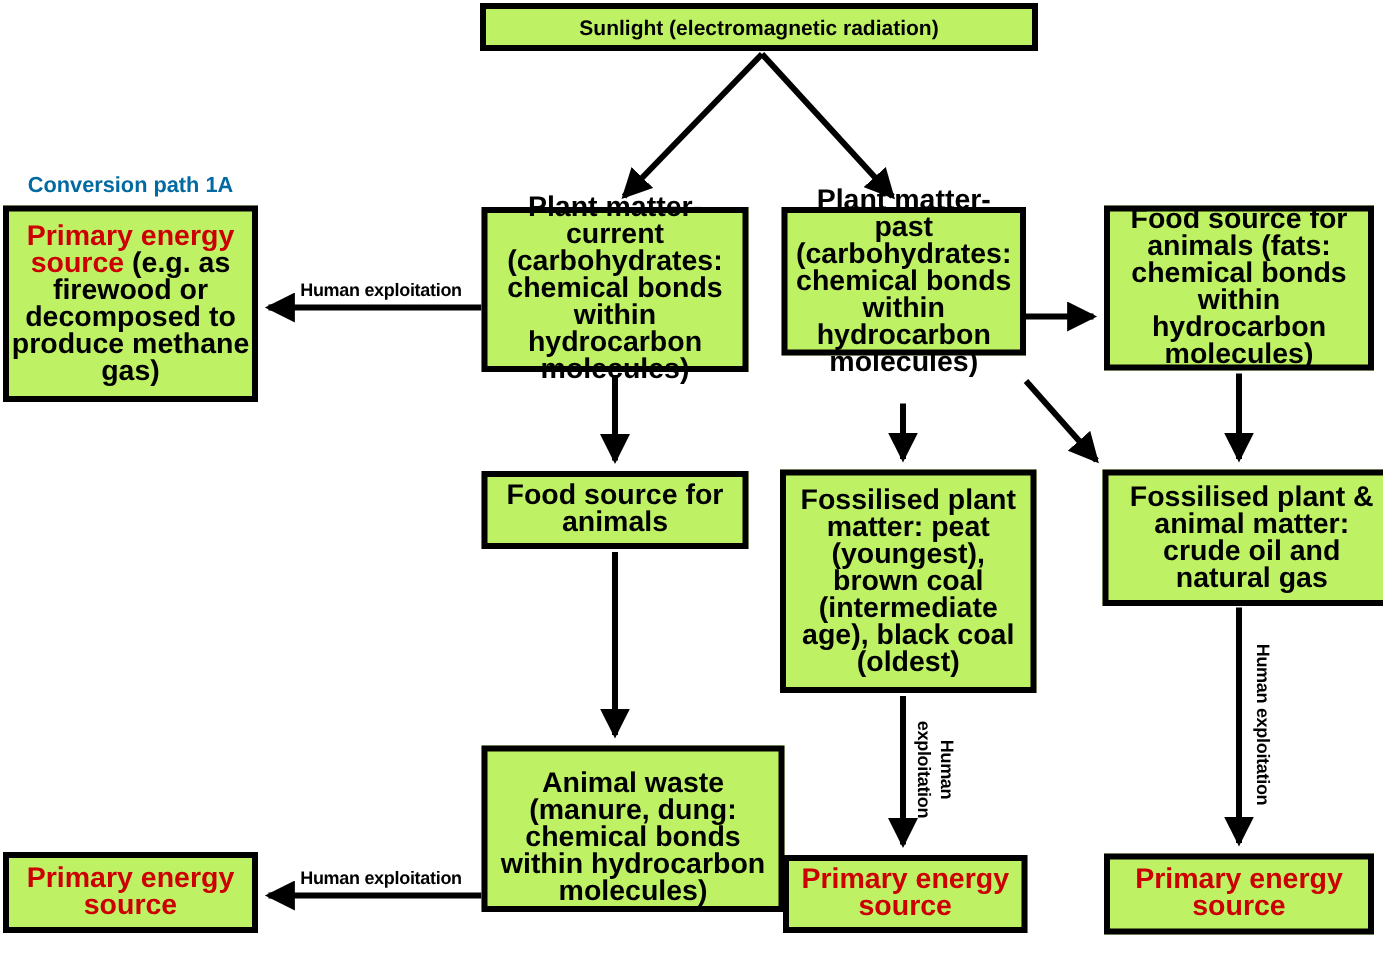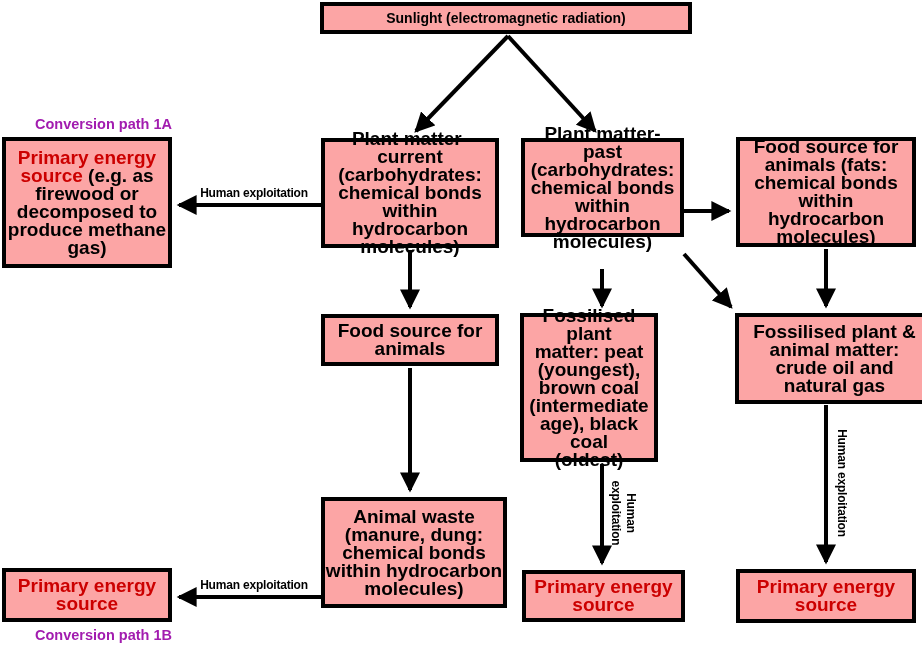--- a/index.html
+++ b/index.html
@@ -3,50 +3,50 @@
 <meta charset="utf-8">
 <style>
   html,body{margin:0;padding:0;background:#fff;}
   #canvas{
     position:relative;width:922px;height:651px;background:#ffffff;
     font-family:"Liberation Sans", sans-serif;font-weight:bold;color:#000;
     overflow:hidden;
   }
   #arrows{position:absolute;left:0;top:0;width:922px;height:651px;z-index:1;}
   .box{
-    position:absolute;z-index:2;background:#fca5a5;border:4px solid #000;
+    position:absolute;z-index:2;background:#bef264;border:4px solid #000;
     display:flex;align-items:center;justify-content:center;text-align:center;
     box-sizing:border-box;
   }
   .box-label{white-space:pre-line;font-size:19px;line-height:18px;}
   .box-label-sm{white-space:pre-line;font-size:14px;line-height:18px;}
   .red-text{color:#CC0000;white-space:pre-line;}
   .black-text{color:#000000;white-space:pre-line;}
   .path-label{
-    position:absolute;z-index:3;color:#a21caf;font-size:14.5px;line-height:17px;
-    text-align:right;white-space:nowrap;
+    position:absolute;z-index:3;color:#0369a1;font-size:14.5px;line-height:17px;
+    text-align:center;white-space:nowrap;
   }
   .edge-label{
     position:absolute;z-index:3;font-size:12px;line-height:14px;letter-spacing:-0.2px;
     text-align:center;white-space:nowrap;
   }
   .edge-label-rot{
     position:absolute;z-index:3;font-size:12px;line-height:15px;letter-spacing:-0.2px;
     text-align:center;white-space:pre-line;transform:rotate(90deg);transform-origin:center;
   }
   
   #b-sunlight{left:320px;top:2px;width:372px;height:32px;}
   #b-primary1a{left:2px;top:137px;width:170px;height:131px;}
   #b-plantcur{left:321px;top:138px;width:178px;height:110px;}
   #b-plantpast{left:521px;top:138px;width:163px;height:99px;}
   #b-foodfats{left:736px;top:137px;width:180px;height:110px;}
   #b-foodanim{left:321px;top:314px;width:178px;height:52px;}
-  #b-fossilplant{left:520px;top:313px;width:138px;height:149px;}
+  #b-fossilplant{left:520px;top:313px;width:171px;height:149px;}
   #b-fossilanimal{left:735px;top:313px;width:199px;height:91px;}
-  #b-waste{left:321px;top:497px;width:186px;height:111px;}
+  #b-waste{left:321px;top:497px;width:202px;height:111px;align-items:flex-end;}
   #b-primary1b{left:2px;top:568px;width:170px;height:54px;}
   #b-primary2{left:522px;top:570px;width:163px;height:52px;}
   #b-primary3{left:736px;top:569px;width:180px;height:54px;}
   #lbl-p1a{left:2px;top:116px;width:170px;}
   #lbl-p1b{left:2px;top:627px;width:170px;}
   #lbl-p2{left:522px;top:627px;width:163px;}
   #lbl-p3{left:736px;top:627px;width:180px;}
   #he-1a{left:180px;top:186px;width:148px;}
   #he-1b{left:180px;top:578px;width:148px;}
   #he-p2{left:582px;top:497px;width:80px;height:32px;}
@@ -156,21 +156,20 @@
     <span class="box-label red-text">Primary energy
 source</span>
   </div>
 
   <div class="box" id="b-primary3">
     <span class="box-label red-text">Primary energy
 source</span>
   </div>
 
   <div class="path-label" id="lbl-p1a">Conversion path 1A</div>
-  <div class="path-label" id="lbl-p1b">Conversion path 1B</div>
 
   <div class="edge-label" id="he-1a">Human exploitation</div>
   <div class="edge-label" id="he-1b">Human exploitation</div>
   <div class="edge-label-rot" id="he-p2">Human
 exploitation</div>
   <div class="edge-label-rot" id="he-p3">Human exploitation</div>
 
 </div>
 
 </body></html>

